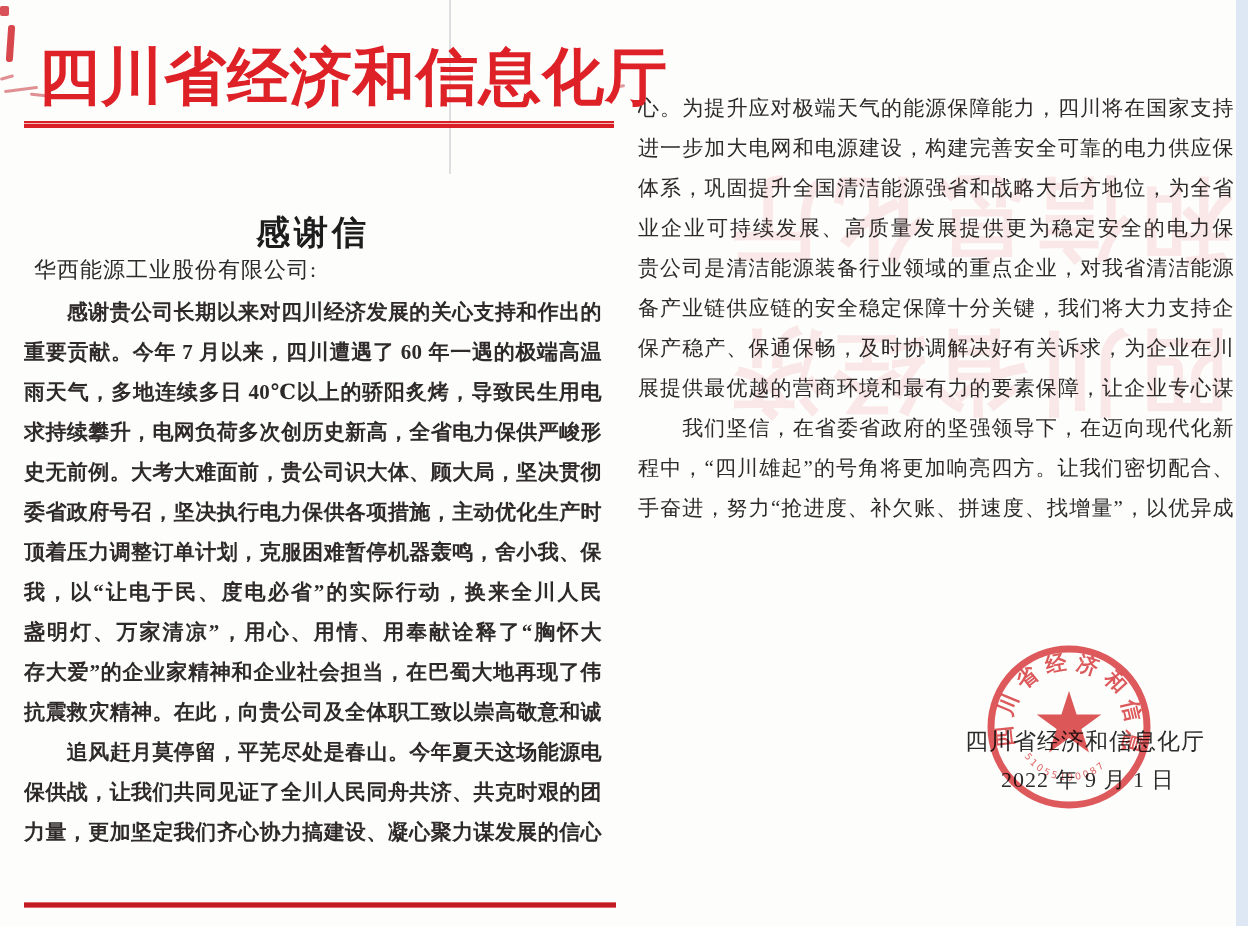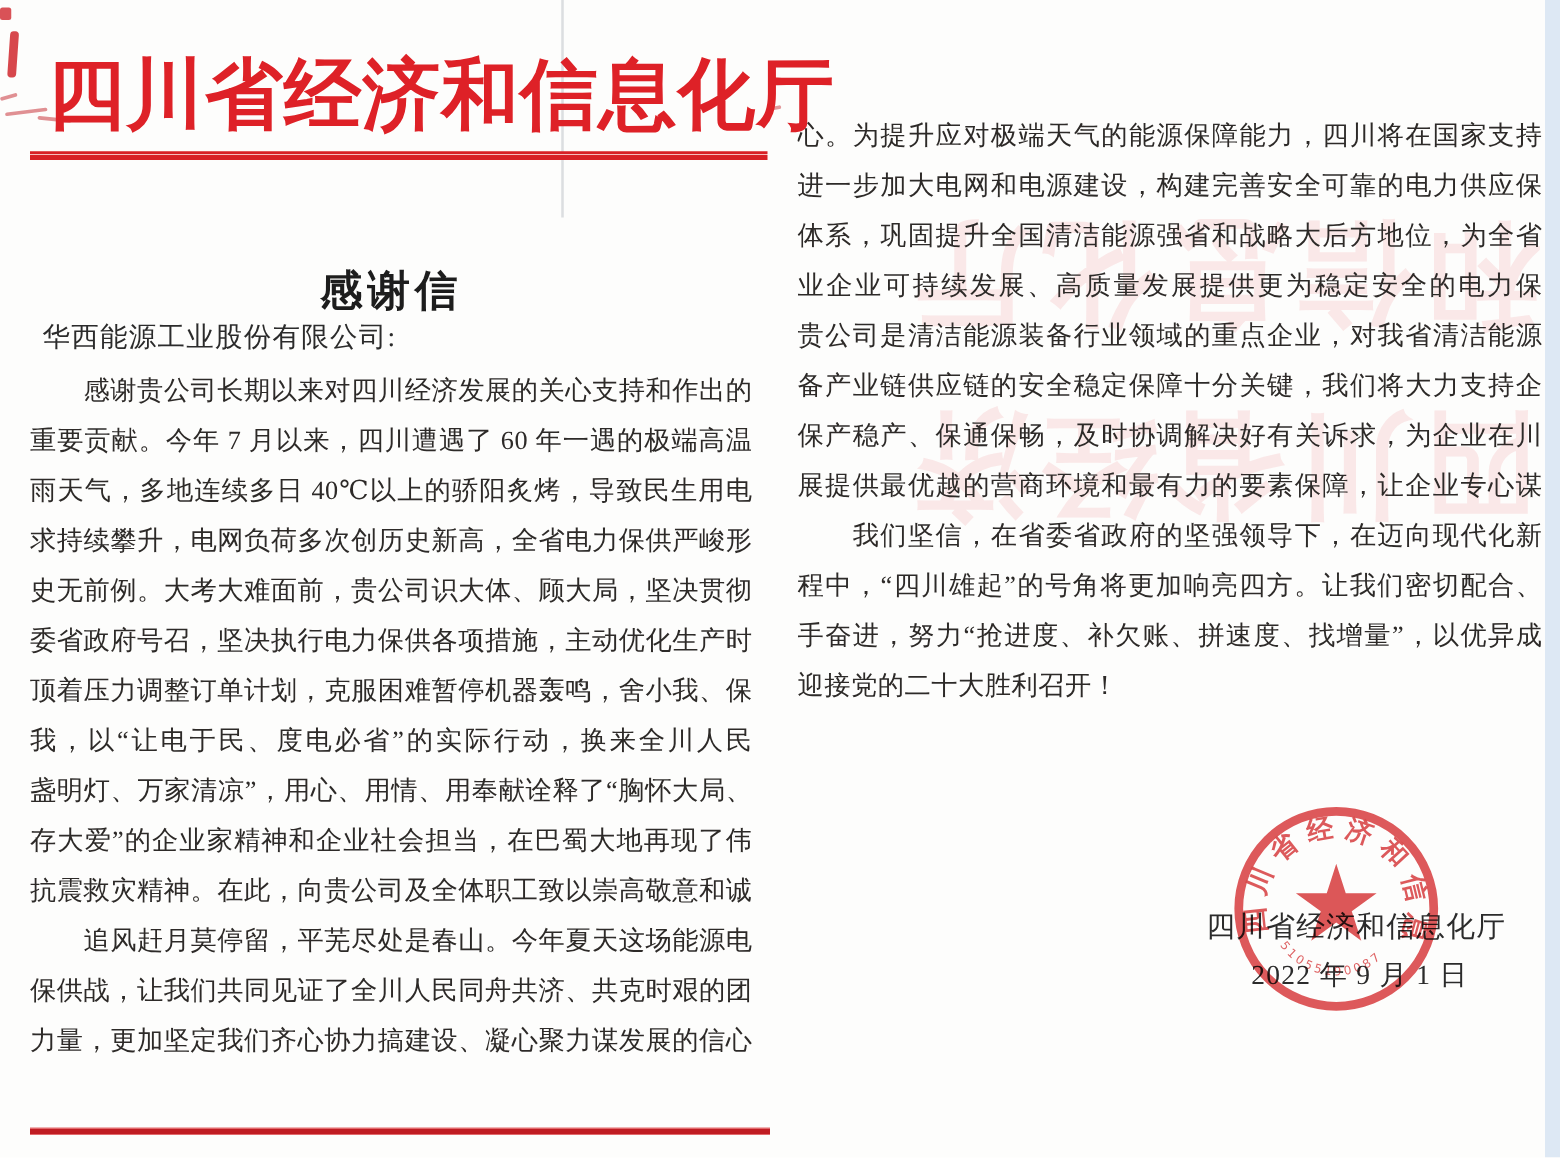--- a/index.html
+++ b/index.html
@@ -42,21 +42,21 @@
     font-family:"Liberation Sans","DejaVu Sans",sans-serif;
     margin-top:36px;
   }
   .addressee{left:34px;top:255px;font-size:22px;letter-spacing:1px;}
 
   
   .col{font-size:21px;letter-spacing:.4px;color:#2d2a28;}
   .col .line{height:40px;line-height:40px;white-space:nowrap;}
   .col .line.fill{text-align:justify;text-align-last:justify;white-space:normal;
     overflow:hidden;}
-  .col-left{left:24px;top:292px;width:578px;}
+  .col-left{left:24px;top:292px;width:578px;font-weight:bold;}
   .col-right{left:638px;top:88px;width:596px;z-index:2;}
 
   .footer-rule{
     left:24px;top:902px;width:592px;height:6px;
     background:linear-gradient(to bottom,#e2696c 0 1px,#c01c22 1px 5px,#e2696c 5px 6px);
   }
 
   
   .bleed{
     left:648px;top:138px;width:584px;height:310px;z-index:1;
@@ -114,21 +114,20 @@
     <div class="line fill">进一步加大电网和电源建设，构建完善安全可靠的电力供应保障</div>
     <div class="line fill">体系，巩固提升全国清洁能源强省和战略大后方地位，为全省工</div>
     <div class="line fill">业企业可持续发展、高质量发展提供更为稳定安全的电力保障。</div>
     <div class="line fill">贵公司是清洁能源装备行业领域的重点企业，对我省清洁能源装</div>
     <div class="line fill">备产业链供应链的安全稳定保障十分关键，我们将大力支持企业</div>
     <div class="line fill">保产稳产、保通保畅，及时协调解决好有关诉求，为企业在川发</div>
     <div class="line fill">展提供最优越的营商环境和最有力的要素保障，让企业专心谋发</div>
     <div class="line fill">　　我们坚信，在省委省政府的坚强领导下，在迈向现代化新征</div>
     <div class="line fill">程中，“四川雄起”的号角将更加响亮四方。让我们密切配合、携</div>
     <div class="line fill">手奋进，努力“抢进度、补欠账、拼速度、找增量”，以优异成绩</div>
-    <div class="line">迎接党的二十大胜利召开！</div>
   </div>
 
 <div class="abs footer-rule"></div>
 
 <div class="abs signature">四川省经济和信息化厅</div>
 <div class="abs sign-date">2022 年 9 月 1 日</div>
 
 <svg class="abs seal" viewBox="0 0 172 172" xmlns="http://www.w3.org/2000/svg">
   <defs>
     <path id="sealTop" d="M 31 105 A 58 58 0 1 1 141 105" fill="none"></path>

